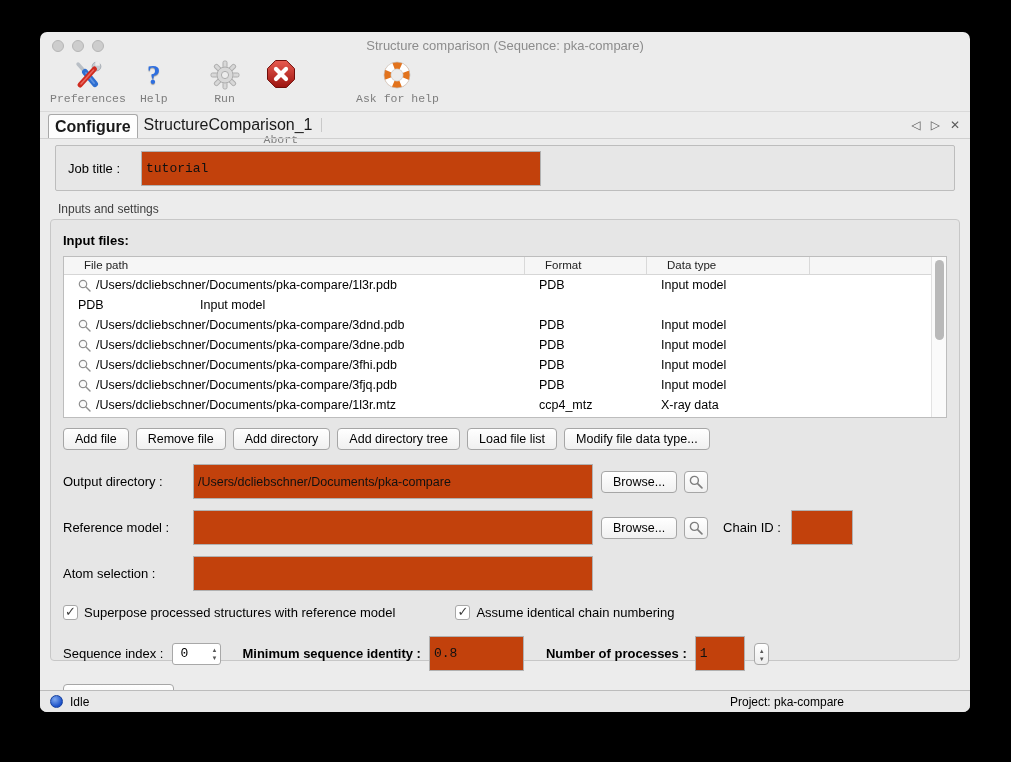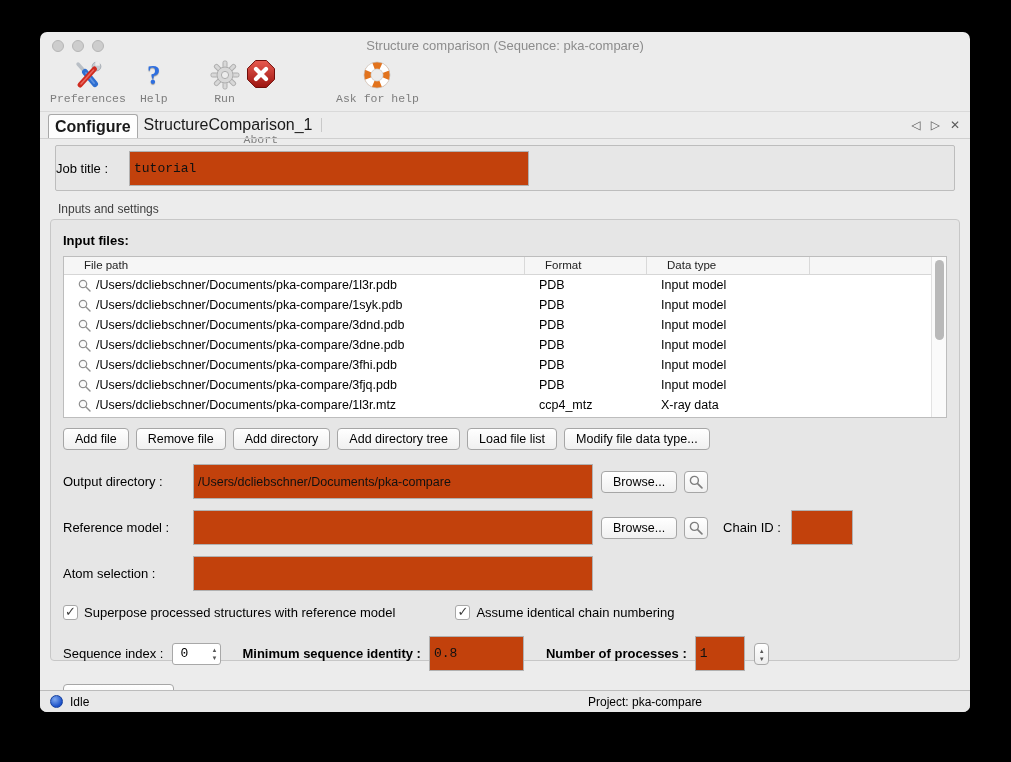--- a/index.html
+++ b/index.html
@@ -31,21 +31,21 @@
   .tab.active { background:#fdfdfd; border:1px solid #a8a8a8; border-bottom:none; font-weight:bold;
     border-radius:3px 3px 0 0; margin-top:2px; }
   .tabdivider { width:1px; background:#c9c9c9; margin:6px 2px; }
   .tabctrl { position:absolute; right:10px; top:0; height:100%; display:flex; align-items:center; gap:10px; }
   .tabctrl span { font-size:12px; color:#5a5a5a; cursor:default; }
 
   
   .content { padding:6px 10px 0 10px; }
 
   .jobpanel { margin:0 5px; height:46px; background:#e7e7e7; border:1px solid #bdbdbd; border-radius:2px;
-    display:flex; align-items:center; }
+    display:flex; align-items:center; padding-left:12px; }
   .jobpanel .flabel { width:63px; }
   .flabel { font-size:13px; color:#000; white-space:nowrap; }
   .blabel { font-size:13px; color:#000; font-weight:bold; white-space:nowrap; }
   input.txt, .txt { font-family:"Liberation Mono","DejaVu Sans Mono",monospace; font-size:13px; color:#111;
     background:#c2410c; border:1px solid #b1b1b1; height:35px; padding:0 4px; }
   .jobtitle-input { width:400px; margin-left:10px; }
 
   .sectionlabel { font-size:12px; color:#3d3d3d; margin:11px 0 3px 8px; }
 
   .groupbox { margin:0 0 0 0; background:#e6e6e6; border:1px solid #c7c7c7; border-radius:4px;
@@ -99,21 +99,21 @@
     border:1px solid #a8a8a8; border-radius:4px; position:relative; }
   .stepper .spin { right:3px; top:3px; }
   .allparams { margin-top:13px; }
 
   
   .statusbar { position:absolute; left:0; right:0; bottom:0; height:22px; background:#e9e9e9;
     border-top:1px solid #bcbcbc; display:flex; align-items:center; }
   .bluedot { width:13px; height:13px; border-radius:50%; margin-left:10px;
     background:radial-gradient(circle at 35% 30%, #7fa9ef, #1b50c8 70%); border:1px solid #16409d; }
   .statustext { font-size:12px; color:#000; margin-left:7px; }
-  .projecttext { position:absolute; left:548px; width:240px; text-align:left; font-size:12px; color:#000; }
+  .projecttext { position:absolute; left:564px; width:240px; text-align:right; font-size:12px; color:#000; }
 </style>
 </head>
 <body>
 
 <div class="window">
 
   <div class="titlebar">
     <div class="traffic">
       <span class="light"></span>
       <span class="light"></span>
@@ -156,21 +156,21 @@
               <rect x="13" y="1" width="4" height="7" rx="1.5" transform="rotate(270 15 15)"></rect>
               <rect x="13" y="1" width="4" height="7" rx="1.5" transform="rotate(315 15 15)"></rect>
             </g>
             <circle cx="15" cy="15" r="8"></circle>
           </g>
           <circle cx="15" cy="15" r="3.6" fill="#ececec" stroke="#aeaeae"></circle>
         </svg>
       </span>
       <span class="tlabel">Run</span>
     </div>
-    <div class="tool" style="margin-left:4px;gap:43px;">
+    <div class="tool" style="margin-left:24px;gap:43px;">
       <span class="ticon">
         <svg width="30" height="30" viewBox="0 0 30 30">
           <defs>
             <linearGradient id="redg" x1="0" y1="0" x2="0" y2="1">
               <stop offset="0" stop-color="#e85b50"></stop>
                 <stop offset="1" stop-color="#9c1410"></stop>
             </linearGradient>
           </defs>
           <polygon points="9.6,1.5 20.4,1.5 28.5,9.6 28.5,20.4 20.4,28.5 9.6,28.5 1.5,20.4 1.5,9.6" fill="url(#redg)" stroke="#6f0e0a" stroke-width="1"></polygon>
           <line x1="10" y1="10" x2="20" y2="20" stroke="#ffffff" stroke-width="4.2" stroke-linecap="round"></line>
@@ -236,27 +236,20 @@
               <line x1="8" y1="8" x2="12" y2="12" stroke="#8f8f8f" stroke-width="1.4" stroke-linecap="round"></line>
             </svg>
             <span>/Users/dcliebschner/Documents/pka-compare/1l3r.pdb</span>
           </span>
           <span class="td c-fmt">PDB</span>
           <span class="td c-dt">Input model</span>
           <span class="td c-x"></span>
         </div>
 
         <div class="trow">
-          <span class="td c-path">
-            <svg width="13" height="13" viewBox="0 0 13 13">
-              <circle cx="5" cy="5" r="3.7" fill="#fbfbfb" stroke="#8f8f8f" stroke-width="1.2"></circle>
-              <line x1="8" y1="8" x2="12" y2="12" stroke="#8f8f8f" stroke-width="1.4" stroke-linecap="round"></line>
-            </svg>
-            <span>/Users/dcliebschner/Documents/pka-compare/1syk.pdb</span>
-          </span>
           <span class="td c-fmt">PDB</span>
           <span class="td c-dt">Input model</span>
           <span class="td c-x"></span>
         </div>
 
         <div class="trow">
           <span class="td c-path">
             <svg width="13" height="13" viewBox="0 0 13 13">
               <circle cx="5" cy="5" r="3.7" fill="#fbfbfb" stroke="#8f8f8f" stroke-width="1.2"></circle>
               <line x1="8" y1="8" x2="12" y2="12" stroke="#8f8f8f" stroke-width="1.4" stroke-linecap="round"></line>

